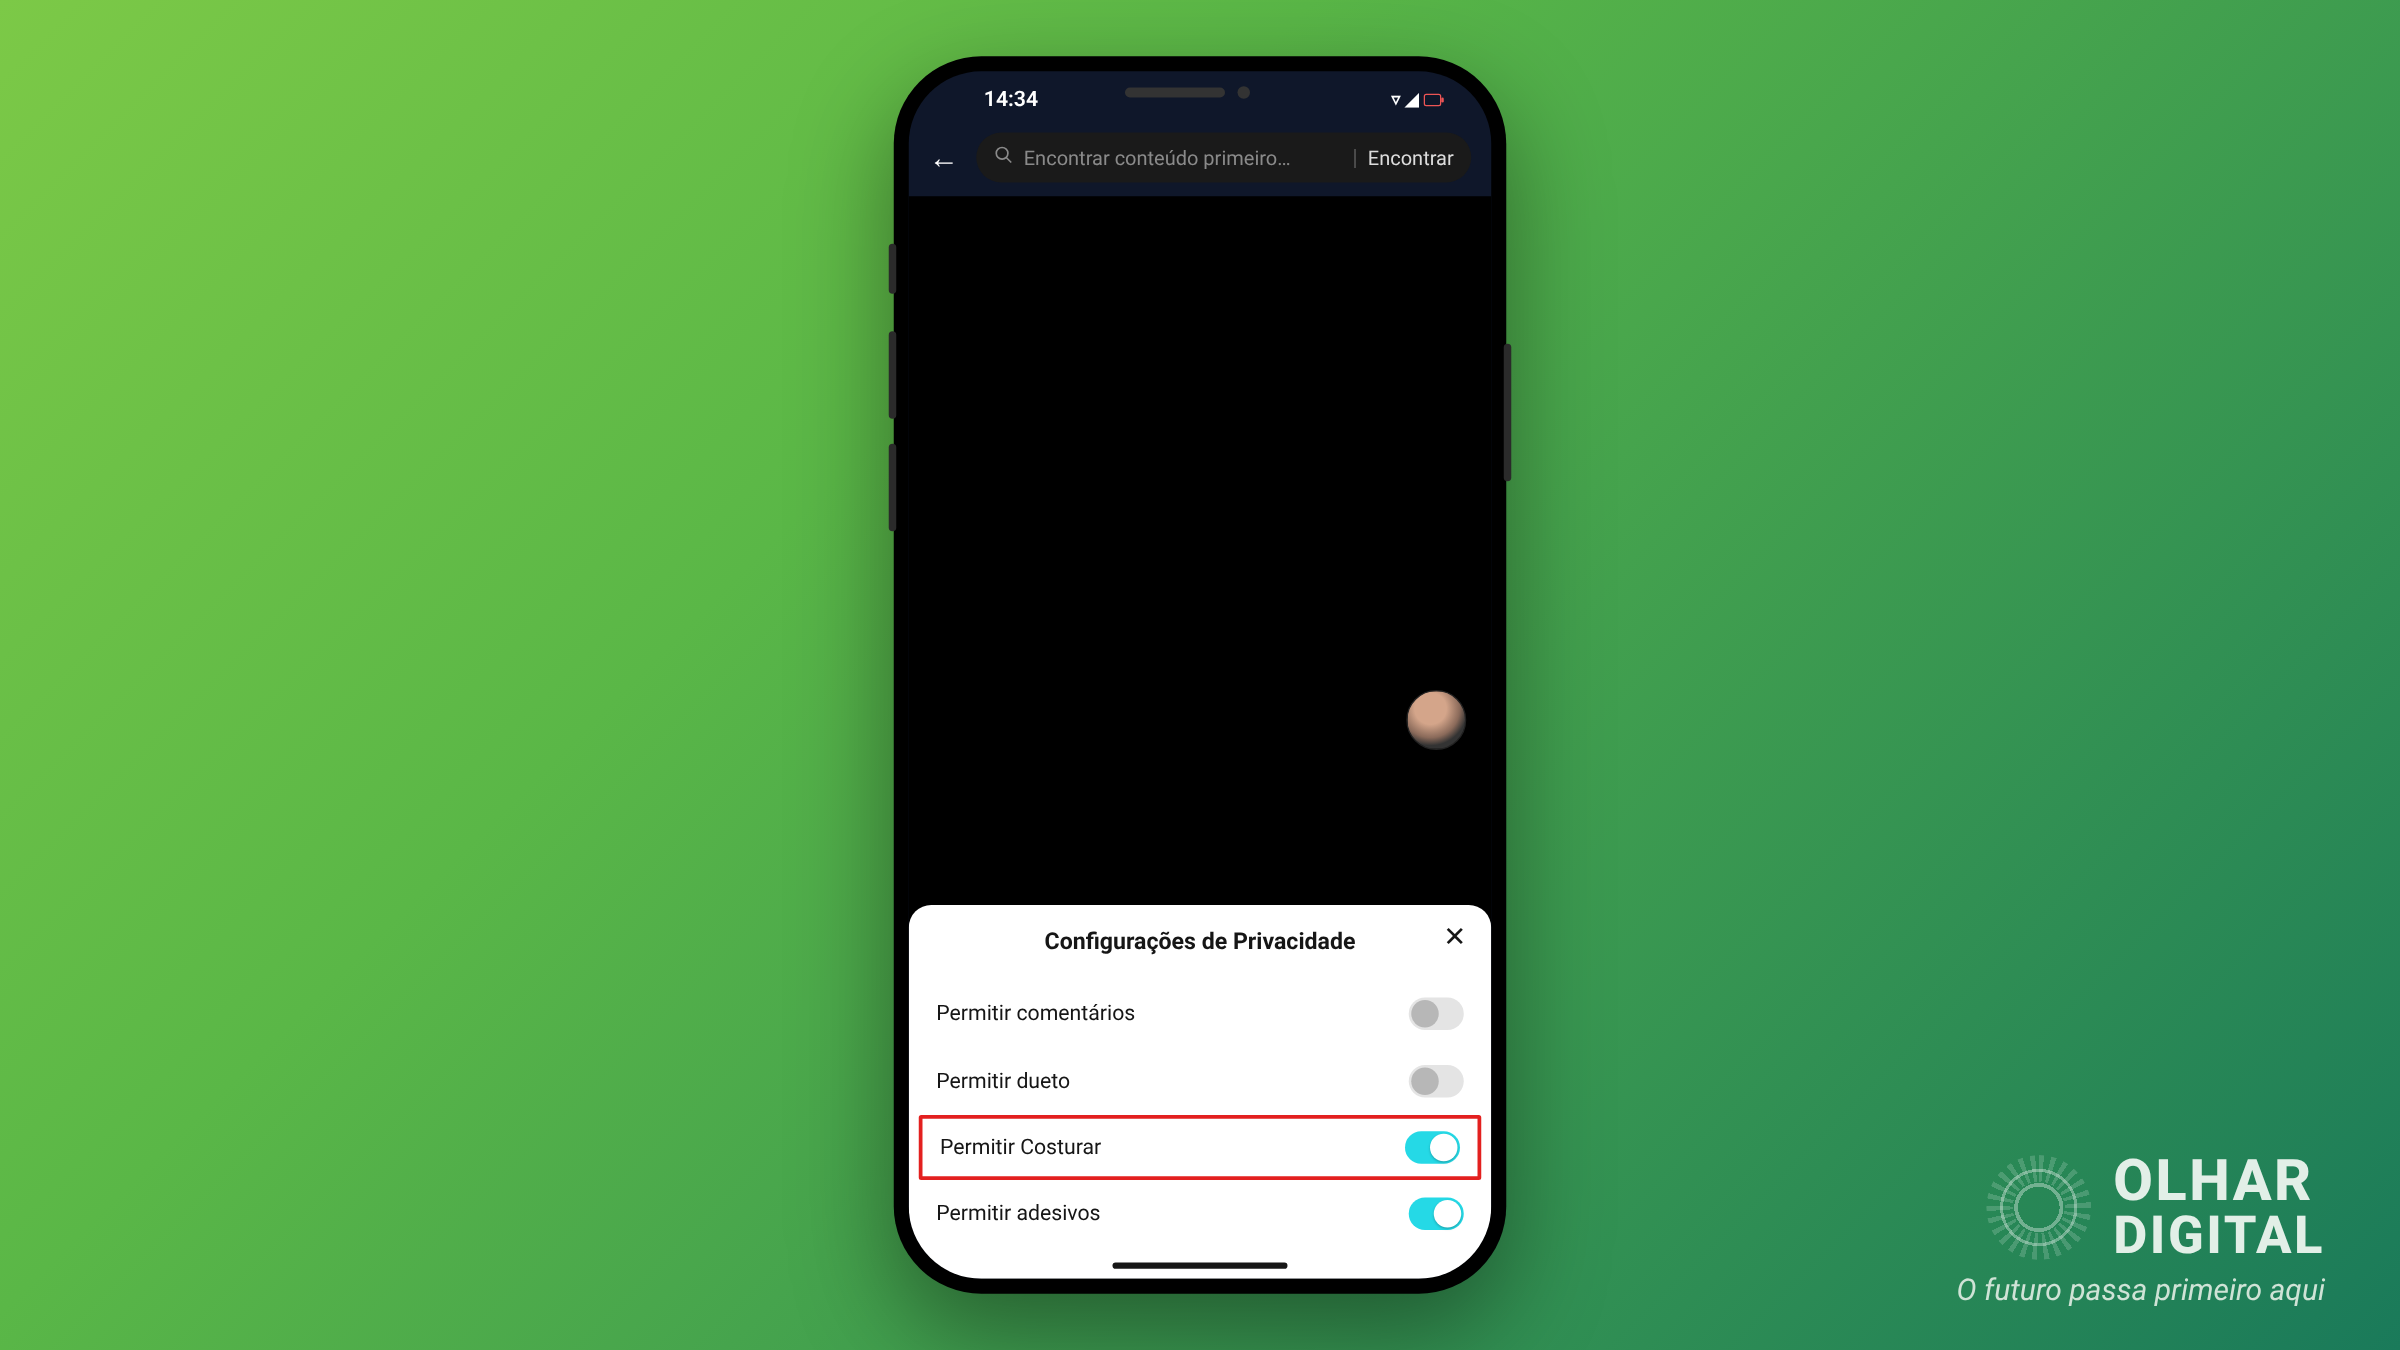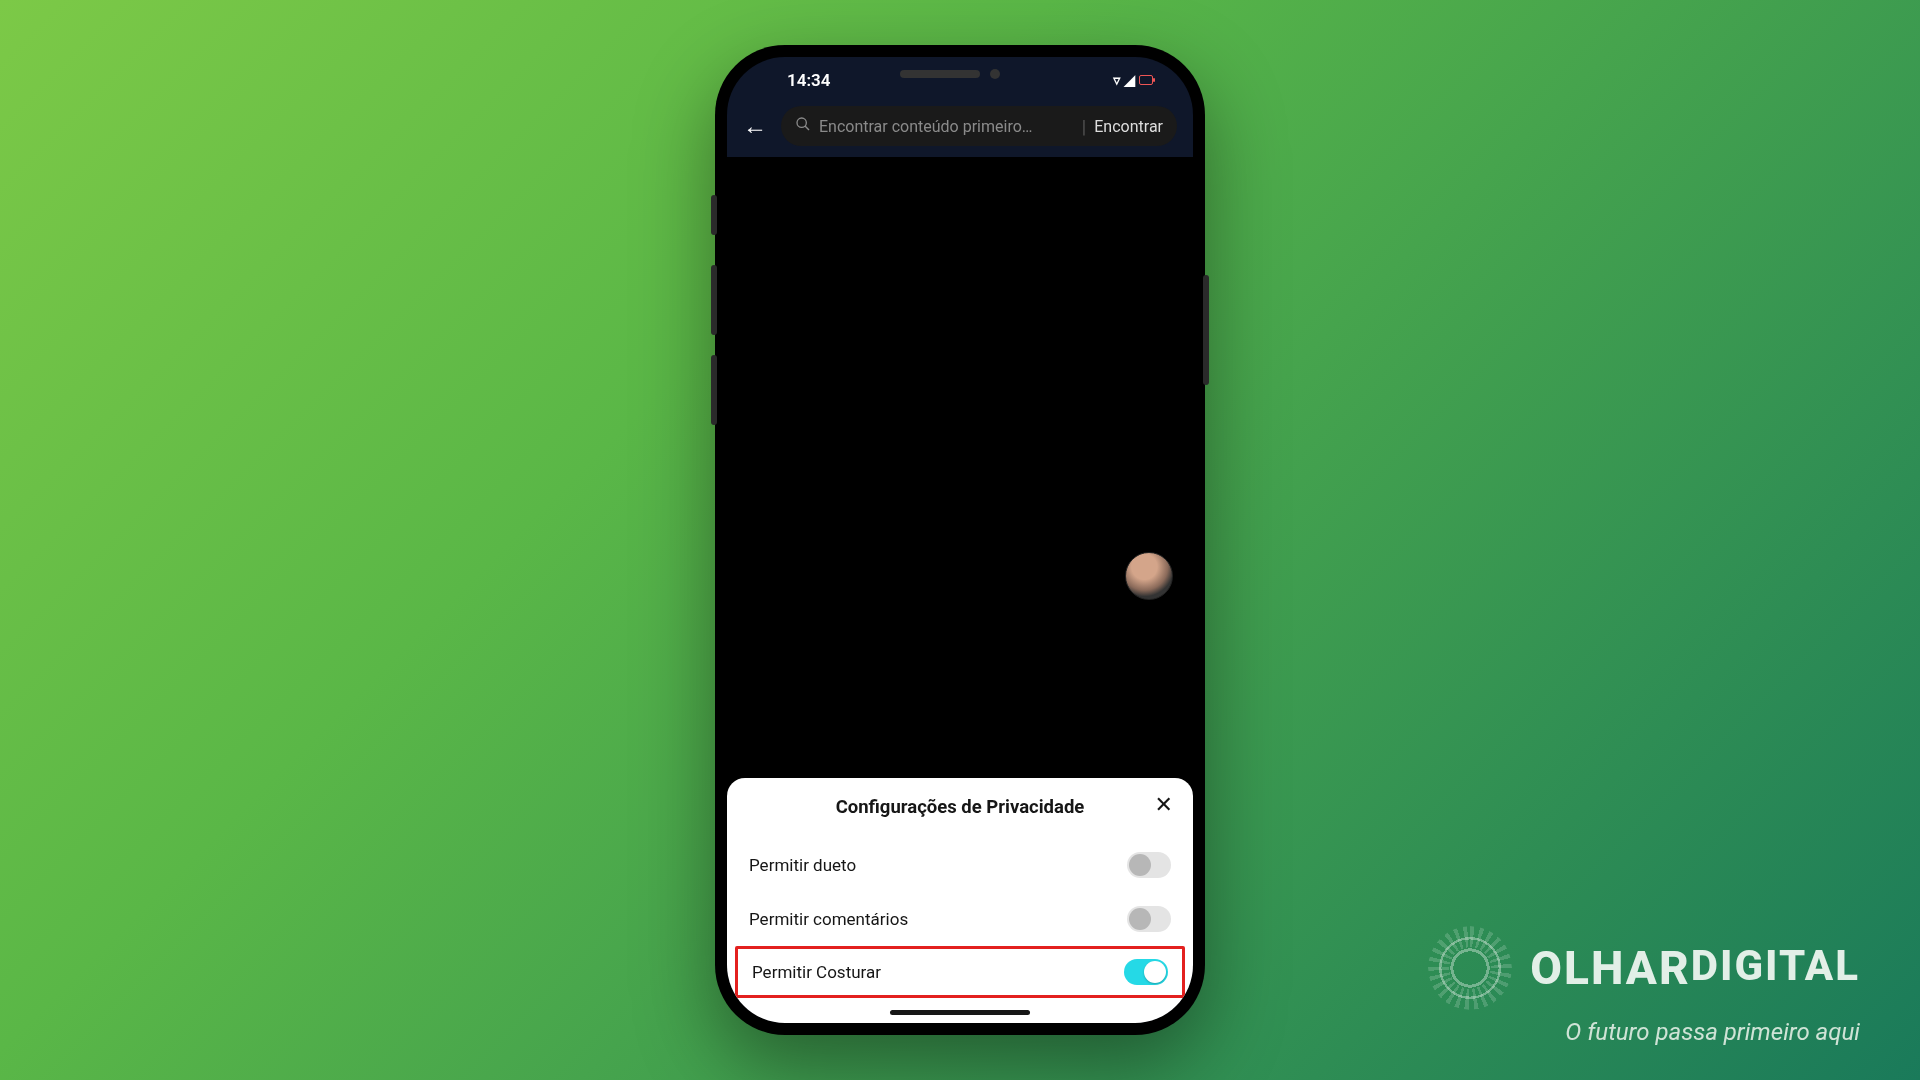--- a/index.html
+++ b/index.html
@@ -254,21 +254,21 @@
   position:relative;
 }
 .brand-ring::before{
   content:""; position:absolute; inset:0; border-radius:50%;
   background: repeating-conic-gradient(rgba(255,255,255,.3) 0 6deg, transparent 6deg 14deg);
   -webkit-mask: radial-gradient(circle at center, transparent 35%, #000 35%);
   mask: radial-gradient(circle at center, transparent 35%, #000 35%);
   opacity:.55;
 }
 .brand-text {
-  display:flex; flex-direction:row; line-height:1;
+  display:flex; flex-direction:column; line-height:1;
   font-weight:800;
   color:#e2efe7;
 }
 .brand-line1 { font-size:46px; letter-spacing:2px;}
 .brand-line2 { font-size:42px; letter-spacing:2px;}
 .brand-tag {
   font-style: italic;
   font-size: 24px;
   color:#cfe3d6;
   margin-top:8px;
@@ -320,42 +320,48 @@
     <div class="sheet">
       <div class="sheet-header">
         <span class="sheet-title">Configurações de Privacidade</span>
         <span class="close-x">✕</span>
       </div>
 
 
       <div class="toggles">
 
         <div class="toggle-row">
-          <span class="toggle-label">Permitir dueto</span>
+          <span class="toggle-label">Permitir comentários</span>
           <div class="toggle off">
               <div class="knob"></div>
             </div>
         </div>
 
         <div class="toggle-row">
-          <span class="toggle-label">Permitir comentários</span>
+          <span class="toggle-label">Permitir dueto</span>
           <div class="toggle off">
               <div class="knob"></div>
             </div>
         </div>
 
         <div class="highlight-box">
           <div class="toggle-row">
             <span class="toggle-label">Permitir Costurar</span>
             <div class="toggle on">
                 <div class="knob"></div>
               </div>
           </div>
         </div>
 
+        <div class="toggle-row">
+          <span class="toggle-label">Permitir adesivos</span>
+          <div class="toggle on">
+              <div class="knob"></div>
+            </div>
+        </div>
 
       </div>
 
       <div class="home-indicator"></div>
     </div>
 
   </div>
 </div>
 
 <div class="brand">

